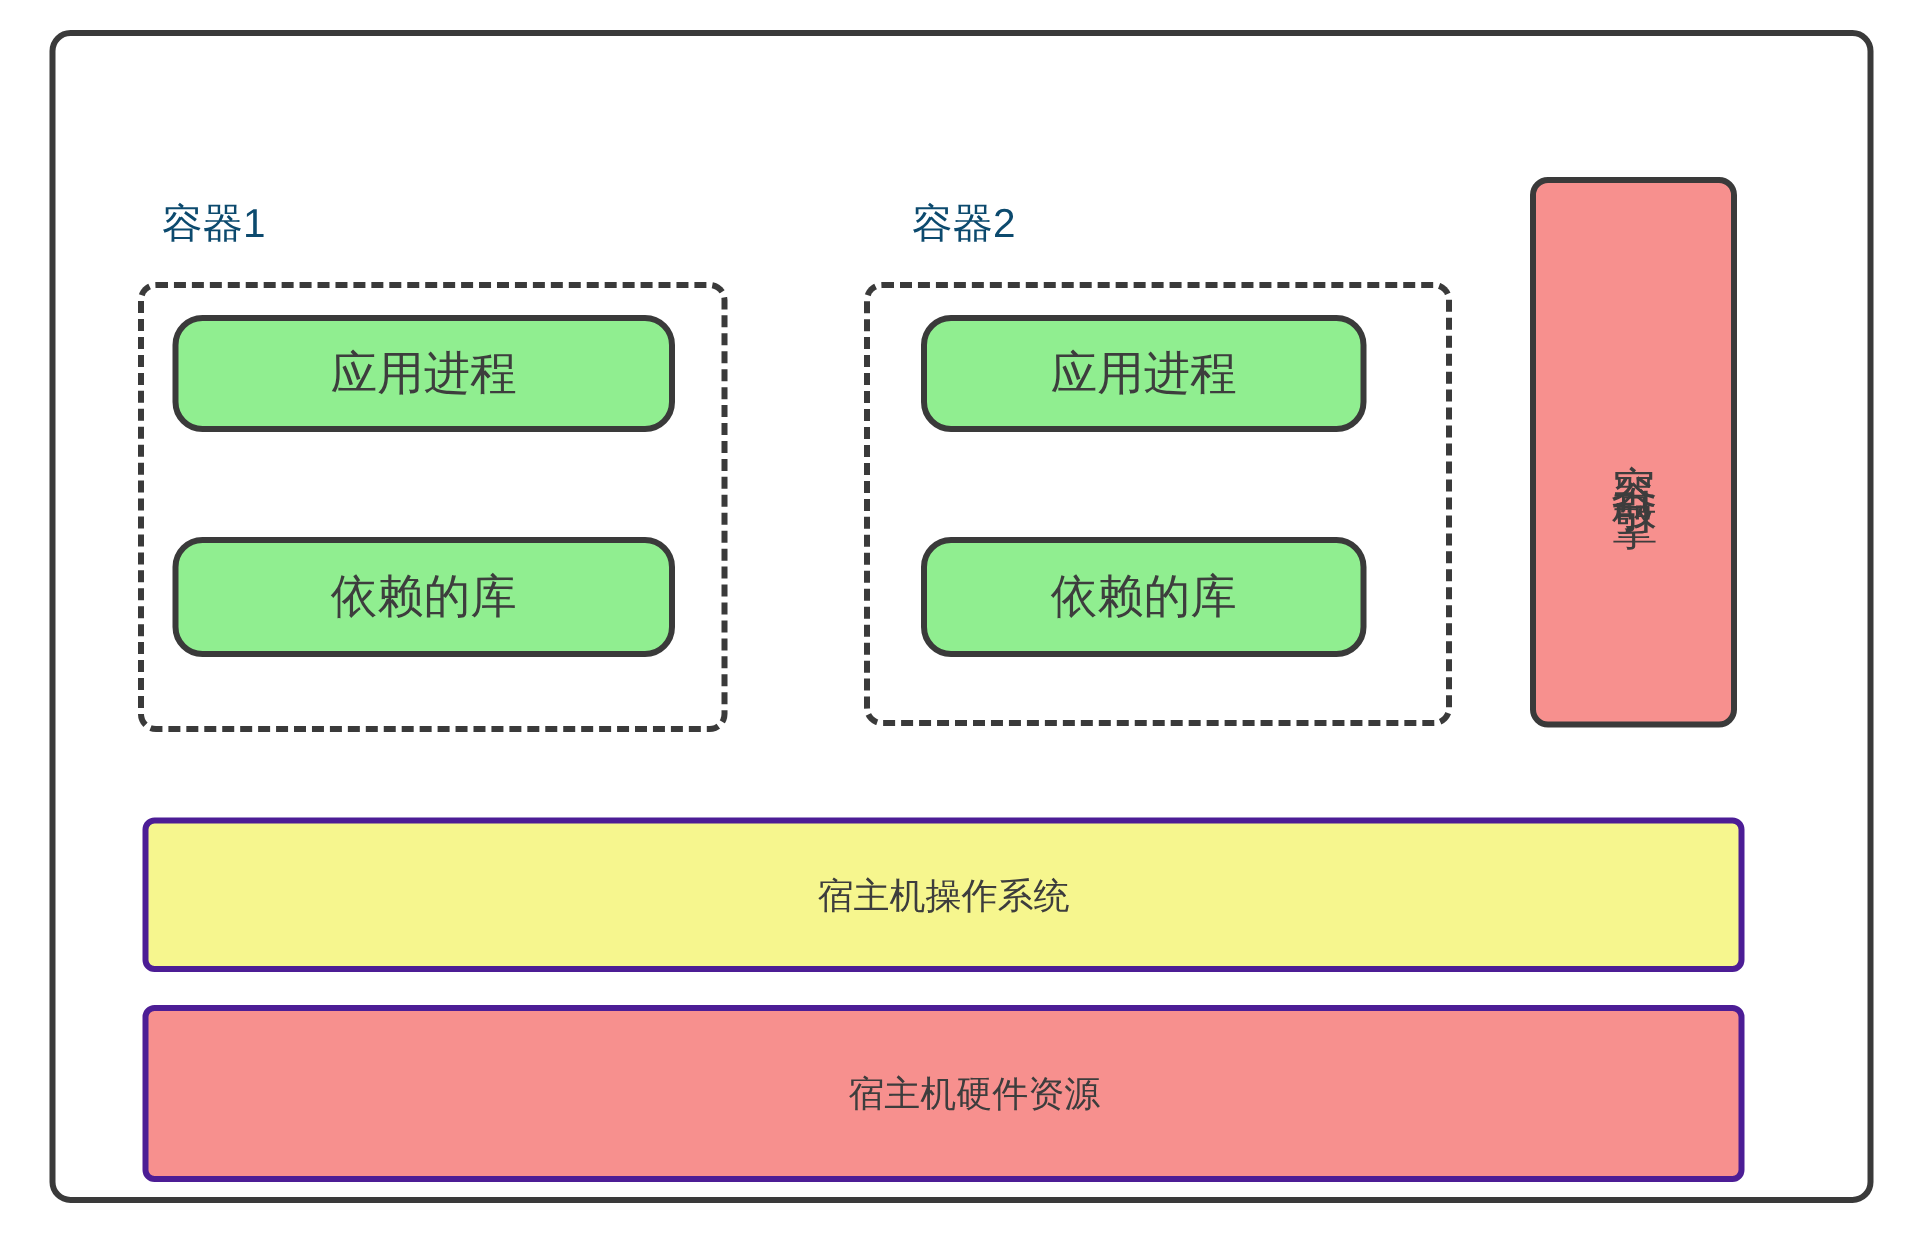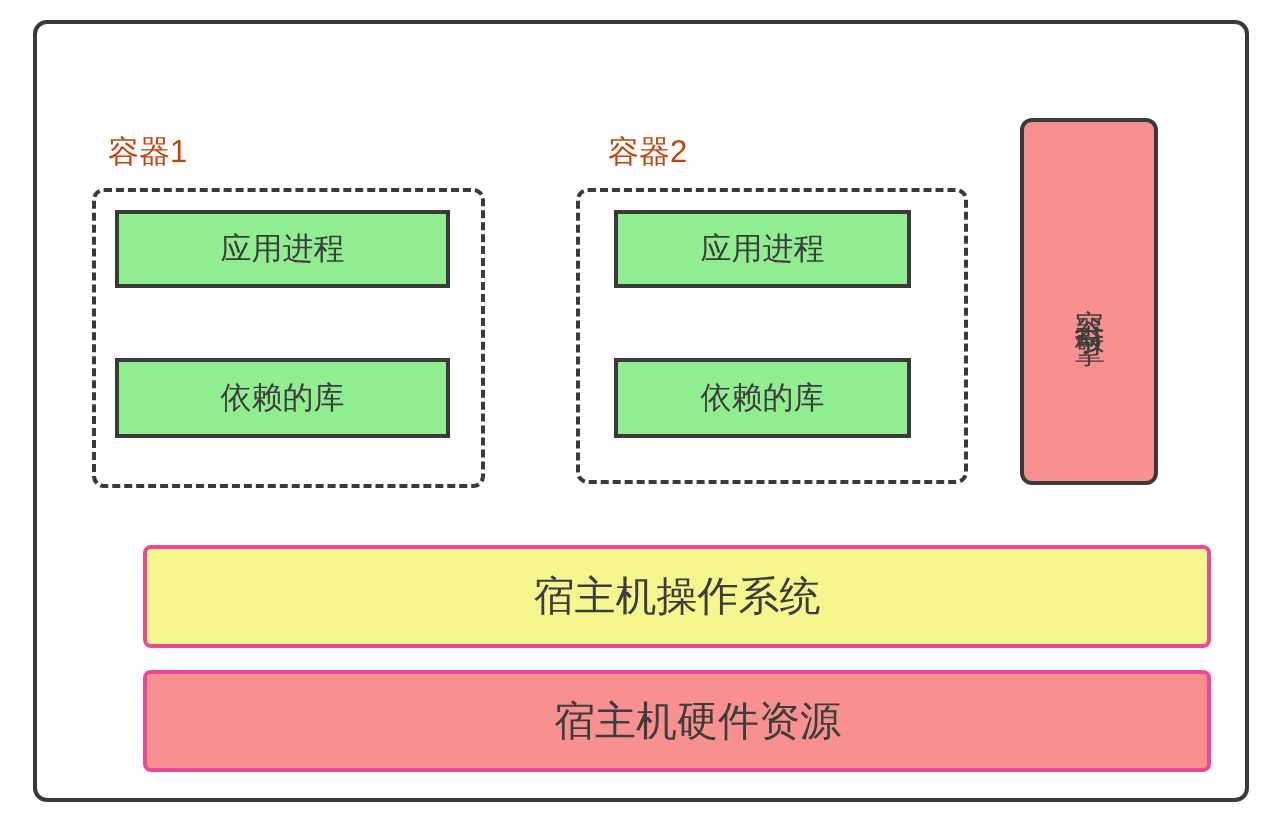--- a/index.html
+++ b/index.html
@@ -21,36 +21,36 @@
     top: 20px;
     width: 1216px;
     height: 782px;
     box-sizing: border-box;
     border: 4px solid #3a3a3a;
     border-radius: 14px;
     background: #ffffff;
   }
   .container-label {
     position: absolute;
-    font-size: 31px;
-    color: #c2410c;
+    font-size: 27px;
+    color: #0c4a6e;
     white-space: nowrap;
   }
   .dashed-box {
     position: absolute;
     box-sizing: border-box;
     border: 4px dashed #3a3a3a;
     border-radius: 12px;
     background: #ffffff;
   }
   .green-box {
     position: absolute;
     box-sizing: border-box;
     border: 4px solid #3a3a3a;
-    border-radius: 0;
+    border-radius: 20px;
     background: var(--green, #90EE90);
     display: flex;
     align-items: center;
     justify-content: center;
     font-size: 31px;
     color: #3d3d3d;
   }
   .engine-box {
     position: absolute;
     left: 1020px;
@@ -70,37 +70,36 @@
     text-orientation: upright;
     font-size: 31px;
     letter-spacing: 9px;
     color: #3d3d3d;
   }
   .host-bar {
     position: absolute;
     left: 95px;
     width: 1068px;
     box-sizing: border-box;
-    border: 4px solid #ec4899;
+    border: 4px solid #4c1d95;
     border-radius: 8px;
     display: flex;
     align-items: center;
     justify-content: center;
-    font-size: 41px;
+    font-size: 24px;
     color: #3d3d3d;
-    margin-left: 48px;
   }
   .host-os-bar {
     top: 545px;
     height: 103px;
     background: var(--yellow, #F6F68E);
   }
   .host-hw-bar {
     top: 670px;
-    height: 102px;
+    height: 118px;
     background: var(--pink, #F7908E);
     padding-left: 41px;
   }
   
   .label-1 { left: 108px; top: 131px; }
   .dashed-1 { left: 92px; top: 188px; width: 393px; height: 300px; }
   .green-1a { left: 115px; top: 210px; width: 335px; height: 78px; }
   .green-1b { left: 115px; top: 358px; width: 335px; height: 80px; }
   
   .label-2 { left: 608px; top: 131px; }

